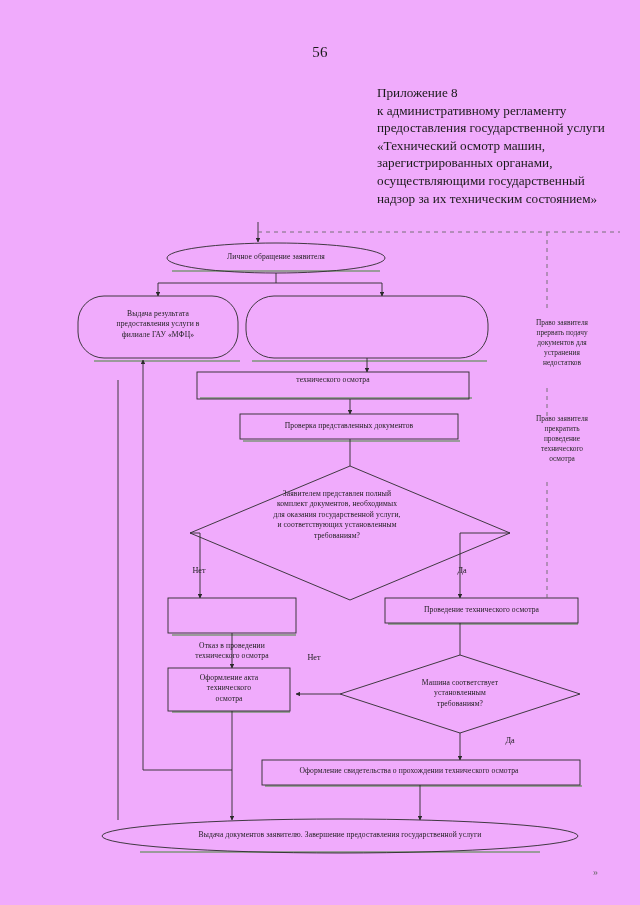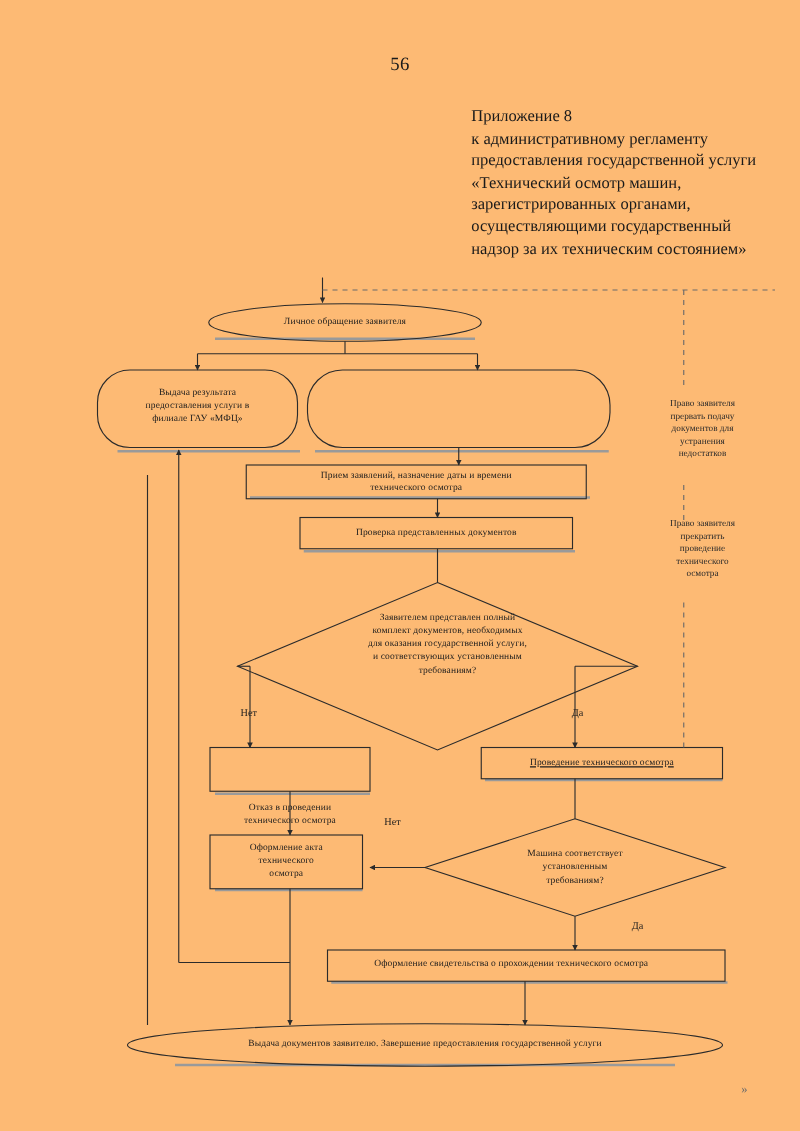--- a/index.html
+++ b/index.html
@@ -9,21 +9,21 @@
   }
   body {
     font-family: "Liberation Serif", "DejaVu Serif", serif;
     color: #1a1a1a;
   }
   #page {
     position: relative;
     width: 640px;
     height: 905px;
     overflow: hidden;
-    background: #fdba74;
+    background: #f0abfc;
   }
 
   
   #page-number {
     position: absolute;
     left: 0;
     top: 44px;
     width: 640px;
     text-align: center;
     font-size: 15px;
@@ -189,42 +189,41 @@
   <div class="node-text" style="left:167px; top:252px; width:218px;">Личное обращение заявителя</div>
 
   <div class="node-text" style="left:82px; top:309px; width:152px;">
     <div>Выдача результата</div>
     <div>предоставления услуги в</div>
     <div>филиале ГАУ «МФЦ»</div>
   </div>
 
 
   <div class="node-text" style="left:200px; top:375px; width:266px;">
-    <div>Прием заявлений, назначение даты и времени</div>
     <div>технического осмотра</div>
   </div>
 
   <div class="node-text" style="left:243px; top:421px; width:212px;">
     <div>Проверка представленных документов</div>
   </div>
 
-  <div class="node-text" style="left:248px; top:489px; width:220px;">
+  <div class="node-text" style="left:227px; top:489px; width:220px;">
     <div>Заявителем представлен полный</div>
     <div>комплект документов, необходимых</div>
     <div>для оказания государственной услуги,</div>
     <div>и соответствующих установленным</div>
     <div>требованиям?</div>
   </div>
 
   <div class="node-text" style="left:170px; top:605px; width:124px;margin-top:36px;">
     <div>Отказ в проведении</div>
     <div>технического осмотра</div>
   </div>
 
-  <div class="node-text" style="left:388px; top:605px; width:187px;text-decoration:underline;">
+  <div class="node-text" style="left:388px; top:605px; width:187px;">
     <div>Проведение технического осмотра</div>
   </div>
 
   <div class="node-text" style="left:170px; top:673px; width:118px;">
     <div>Оформление акта</div>
     <div>технического</div>
     <div>осмотра</div>
   </div>
 
   <div class="node-text" style="left:390px; top:678px; width:140px;">

